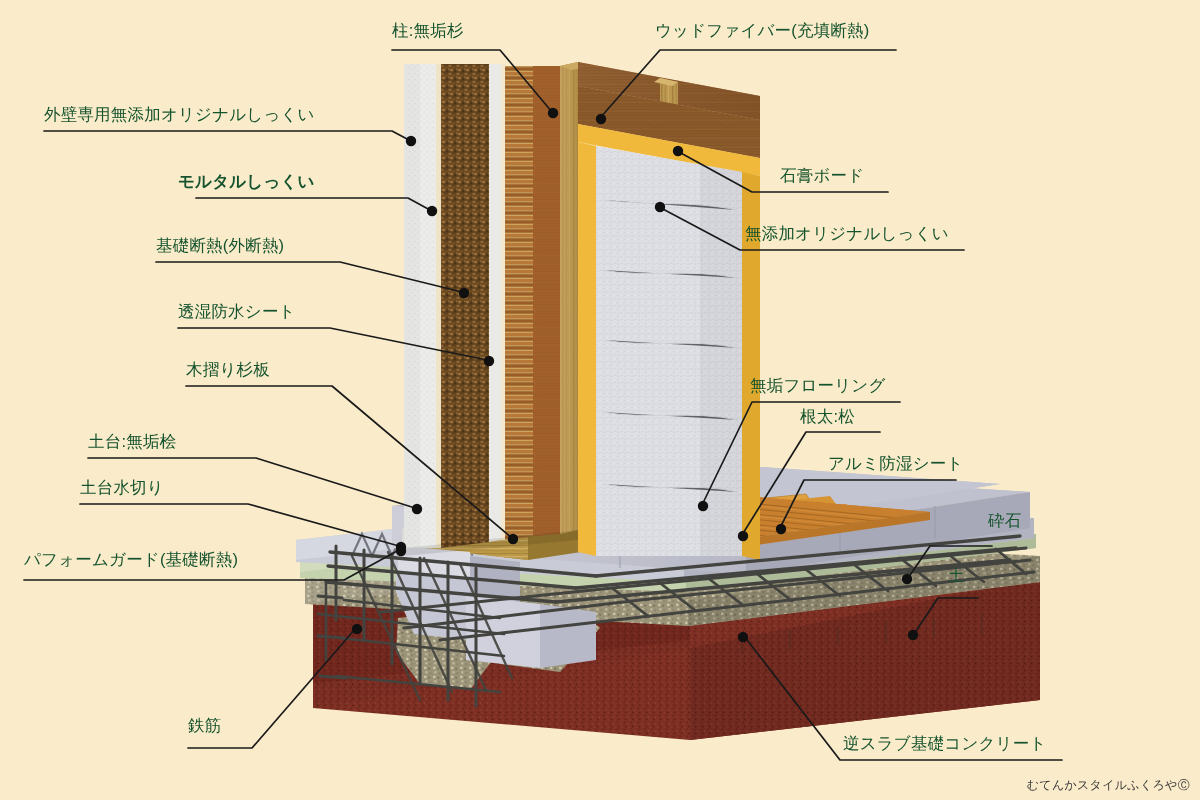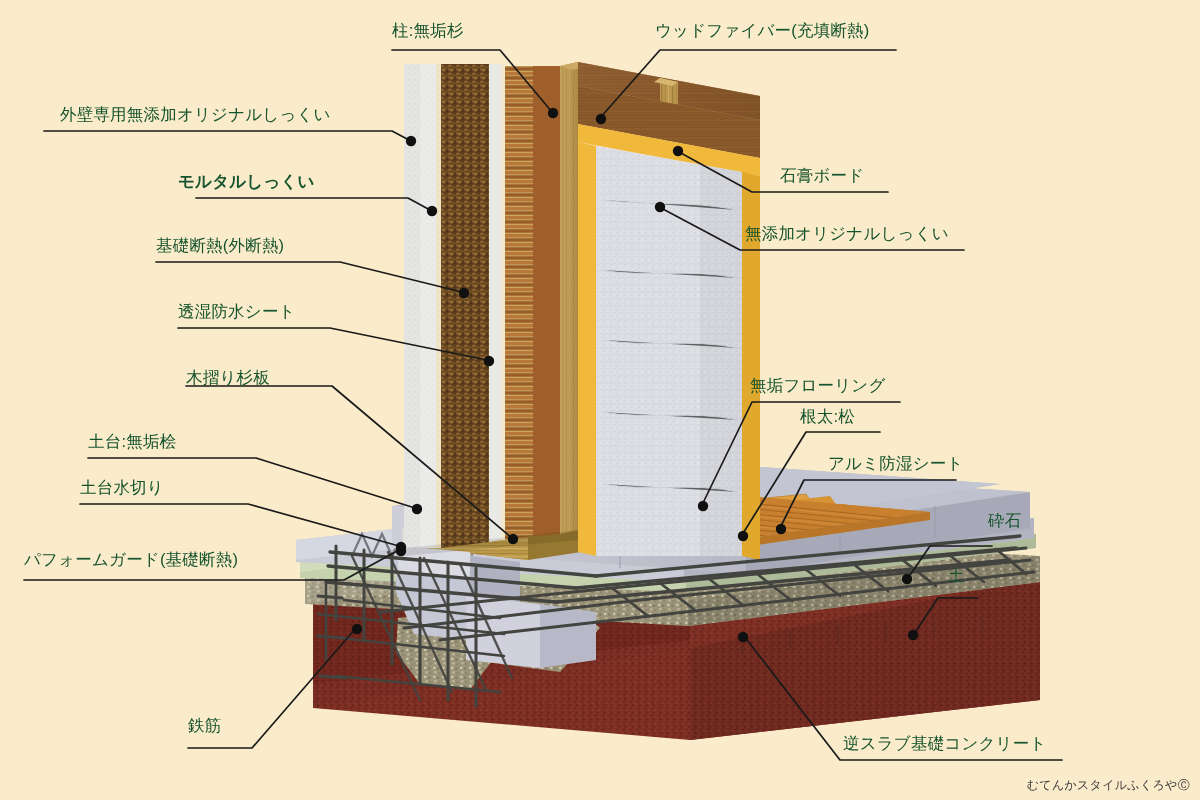--- a/index.html
+++ b/index.html
@@ -437,25 +437,25 @@
     <circle cx="703" cy="506" r="5.2"></circle>
     <circle cx="743" cy="536" r="5.2"></circle>
     <circle cx="781" cy="529" r="5.2"></circle>
     <circle cx="907" cy="579" r="5.2"></circle>
     <circle cx="913" cy="635" r="5.2"></circle>
     <circle cx="743" cy="637" r="5.2"></circle>
   </g>
 </svg>
 </div>
 
-<div class="lbl" style="left:60px;  top:106px;">外壁専用無添加オリジナルしっくい</div>
+<div class="lbl" style="left:44px;  top:106px;">外壁専用無添加オリジナルしっくい</div>
 <div class="lbl" style="left:178px; top:173px;font-weight:bold;">モルタルしっくい</div>
 <div class="lbl" style="left:156px; top:237px;">基礎断熱(外断熱)</div>
 <div class="lbl" style="left:178px; top:303px;">透湿防水シート</div>
-<div class="lbl" style="left:186px; top:361px;margin-top:8px;">木摺り杉板</div>
+<div class="lbl" style="left:186px; top:361px;">木摺り杉板</div>
 <div class="lbl" style="left:88px;  top:433px;">土台:無垢桧</div>
 <div class="lbl" style="left:80px;  top:479px;">土台水切り</div>
 <div class="lbl" style="left:24px;  top:551px;">パフォームガード(基礎断熱)</div>
 <div class="lbl" style="left:188px; top:717px;">鉄筋</div>
 
 <div class="lbl" style="left:392px; top:22px;">柱:無垢杉</div>
 <div class="lbl" style="left:655px; top:22px;">ウッドファイバー(充填断熱)</div>
 
 <div class="lbl" style="left:780px; top:167px;">石膏ボード</div>
 <div class="lbl" style="left:745px; top:225px;">無添加オリジナルしっくい</div>

